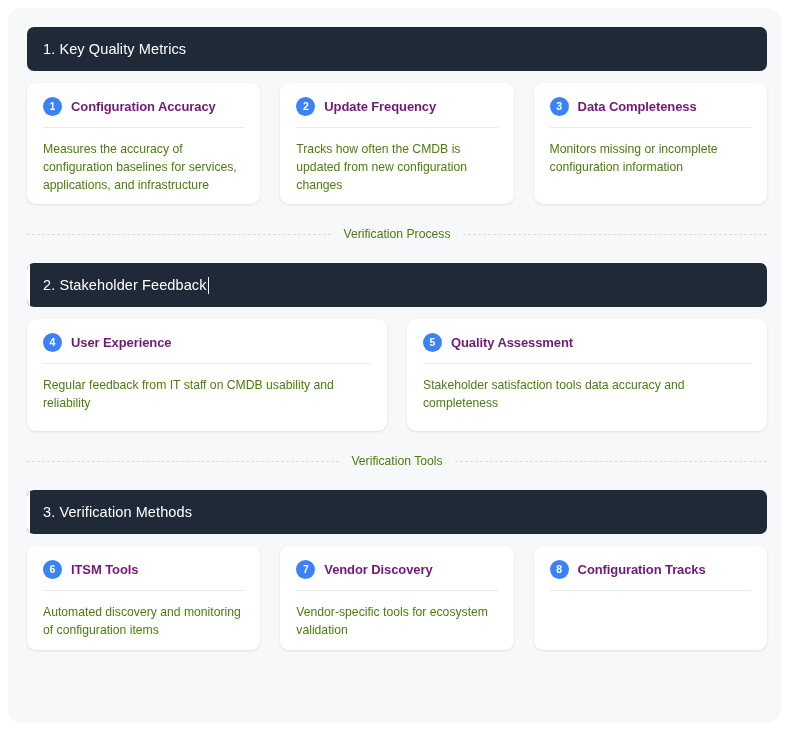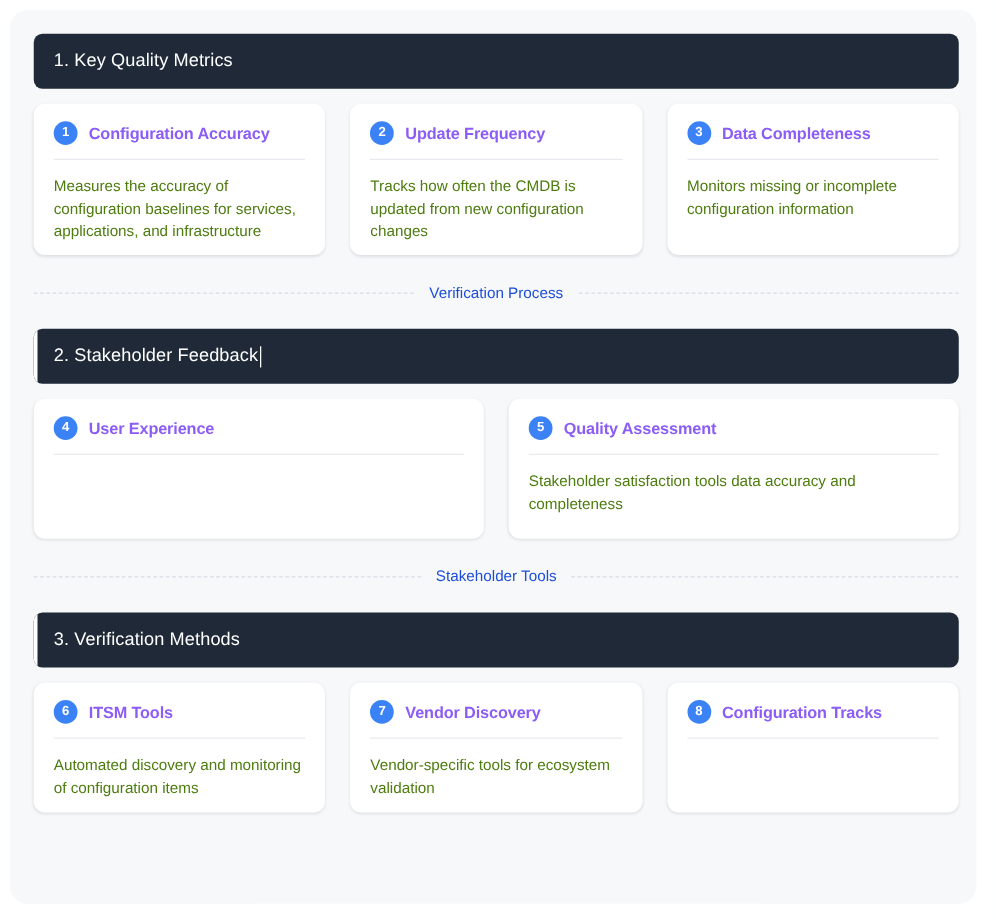--- a/index.html
+++ b/index.html
@@ -98,21 +98,21 @@
     font-size: 10.5px;
     font-weight: 700;
     display: flex;
     align-items: center;
     justify-content: center;
     line-height: 1;
   }
   .card-title {
     font-size: 13px;
     font-weight: 700;
-    color: #8b5cf6;
+    color: #701a75;
     letter-spacing: -0.1px;
     white-space: nowrap;
   }
   .card-rule {
     height: 1px;
     background: #e8eaee;
     margin: 11px 0 12px 0;
   }
   .card-desc {
     font-size: 12.2px;
@@ -128,21 +128,21 @@
     margin: 23px 0 22px 0;
   }
   .divider-line {
     flex: 1 1 auto;
     height: 0;
     border-top: 1px dashed #d7dbe2;
   }
   .divider-label {
     flex: 0 0 auto;
     font-size: 12.2px;
-    color: #1d4ed8;
+    color: #4d7c0f;
     white-space: nowrap;
   }
 </style>
 </head>
 <body>
 
 <div class="page-frame">
   <div class="content">
 
     <div class="section-header">
@@ -192,36 +192,37 @@
     </div>
 
     <div class="card-grid cols-2">
 
       <div class="card h-112">
         <div class="card-head">
           <span class="badge">4</span>
           <span class="card-title">User Experience</span>
         </div>
         <div class="card-rule"></div>
+        <div class="card-desc">Regular feedback from IT staff on CMDB usability and reliability</div>
       </div>
 
       <div class="card h-112">
         <div class="card-head">
           <span class="badge">5</span>
           <span class="card-title">Quality Assessment</span>
         </div>
         <div class="card-rule"></div>
         <div class="card-desc">Stakeholder satisfaction tools data accuracy and completeness</div>
       </div>
 
     </div>
 
     <div class="divider">
       <span class="divider-line"></span>
-      <span class="divider-label">Stakeholder Tools</span>
+      <span class="divider-label">Verification Tools</span>
       <span class="divider-line"></span>
     </div>
 
     <div class="section-header accent">
       <span class="section-header-title">3. Verification Methods</span>
     </div>
 
     <div class="card-grid cols-3">
 
       <div class="card h-104">

